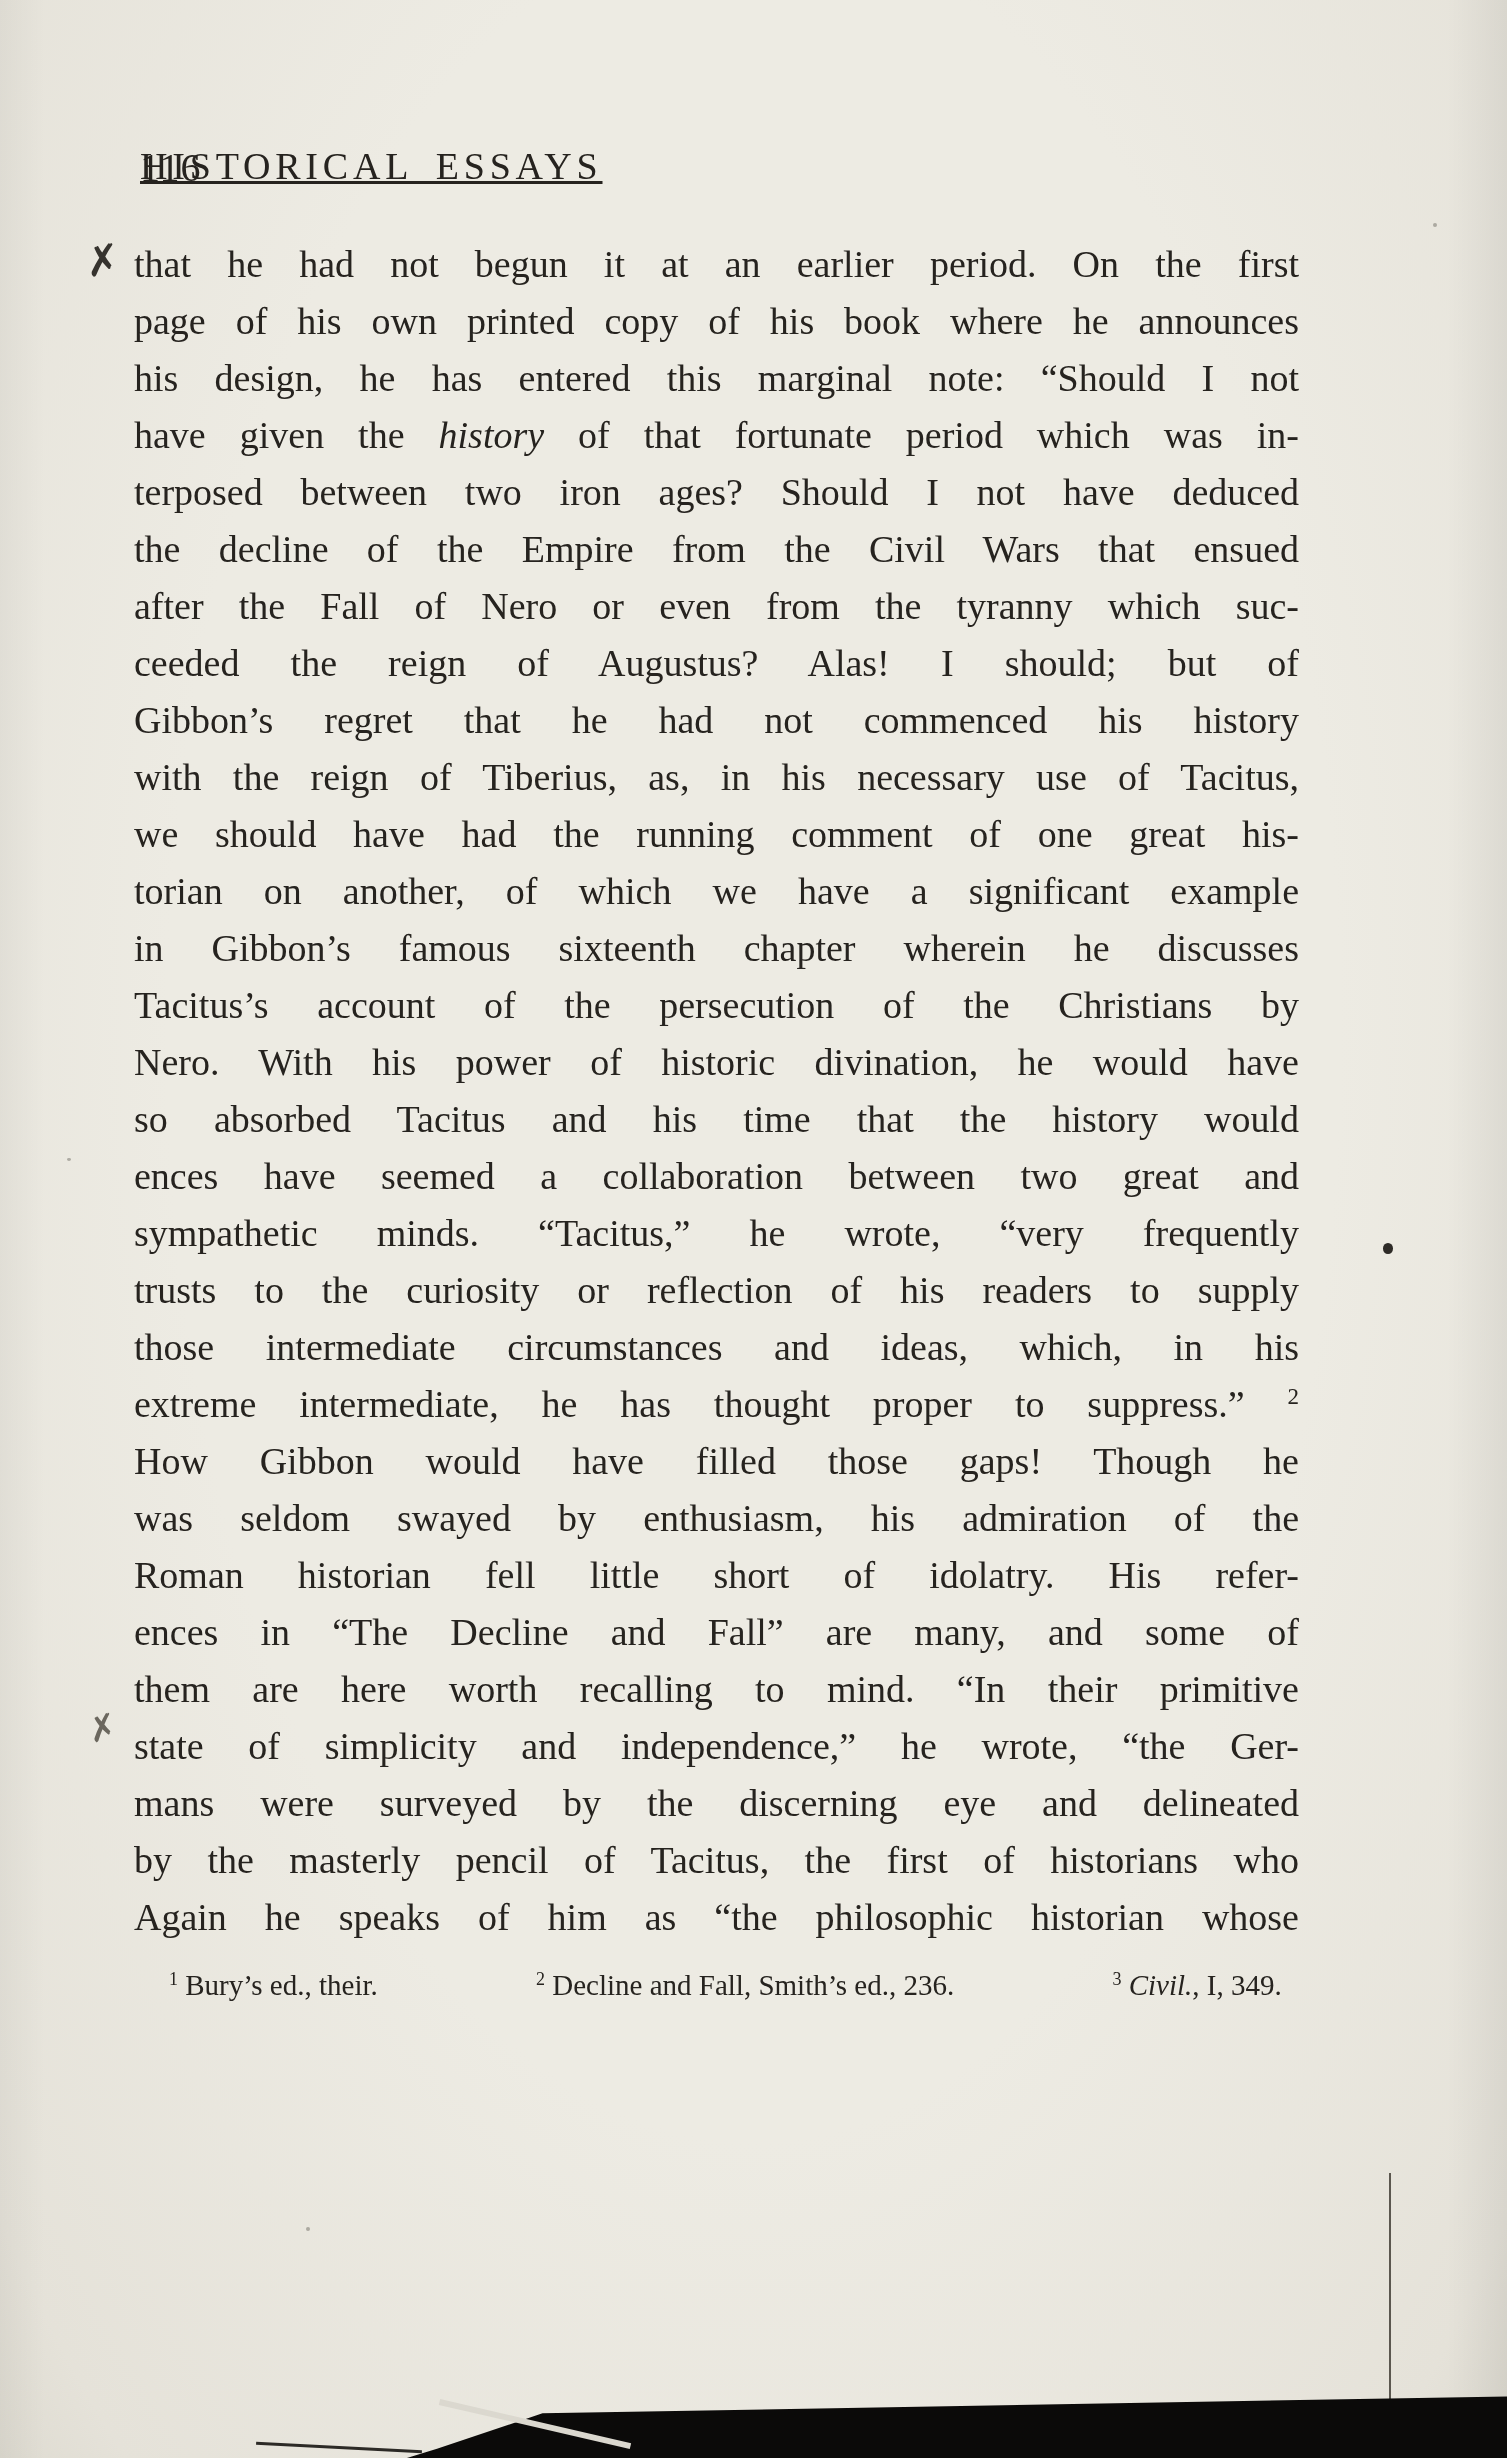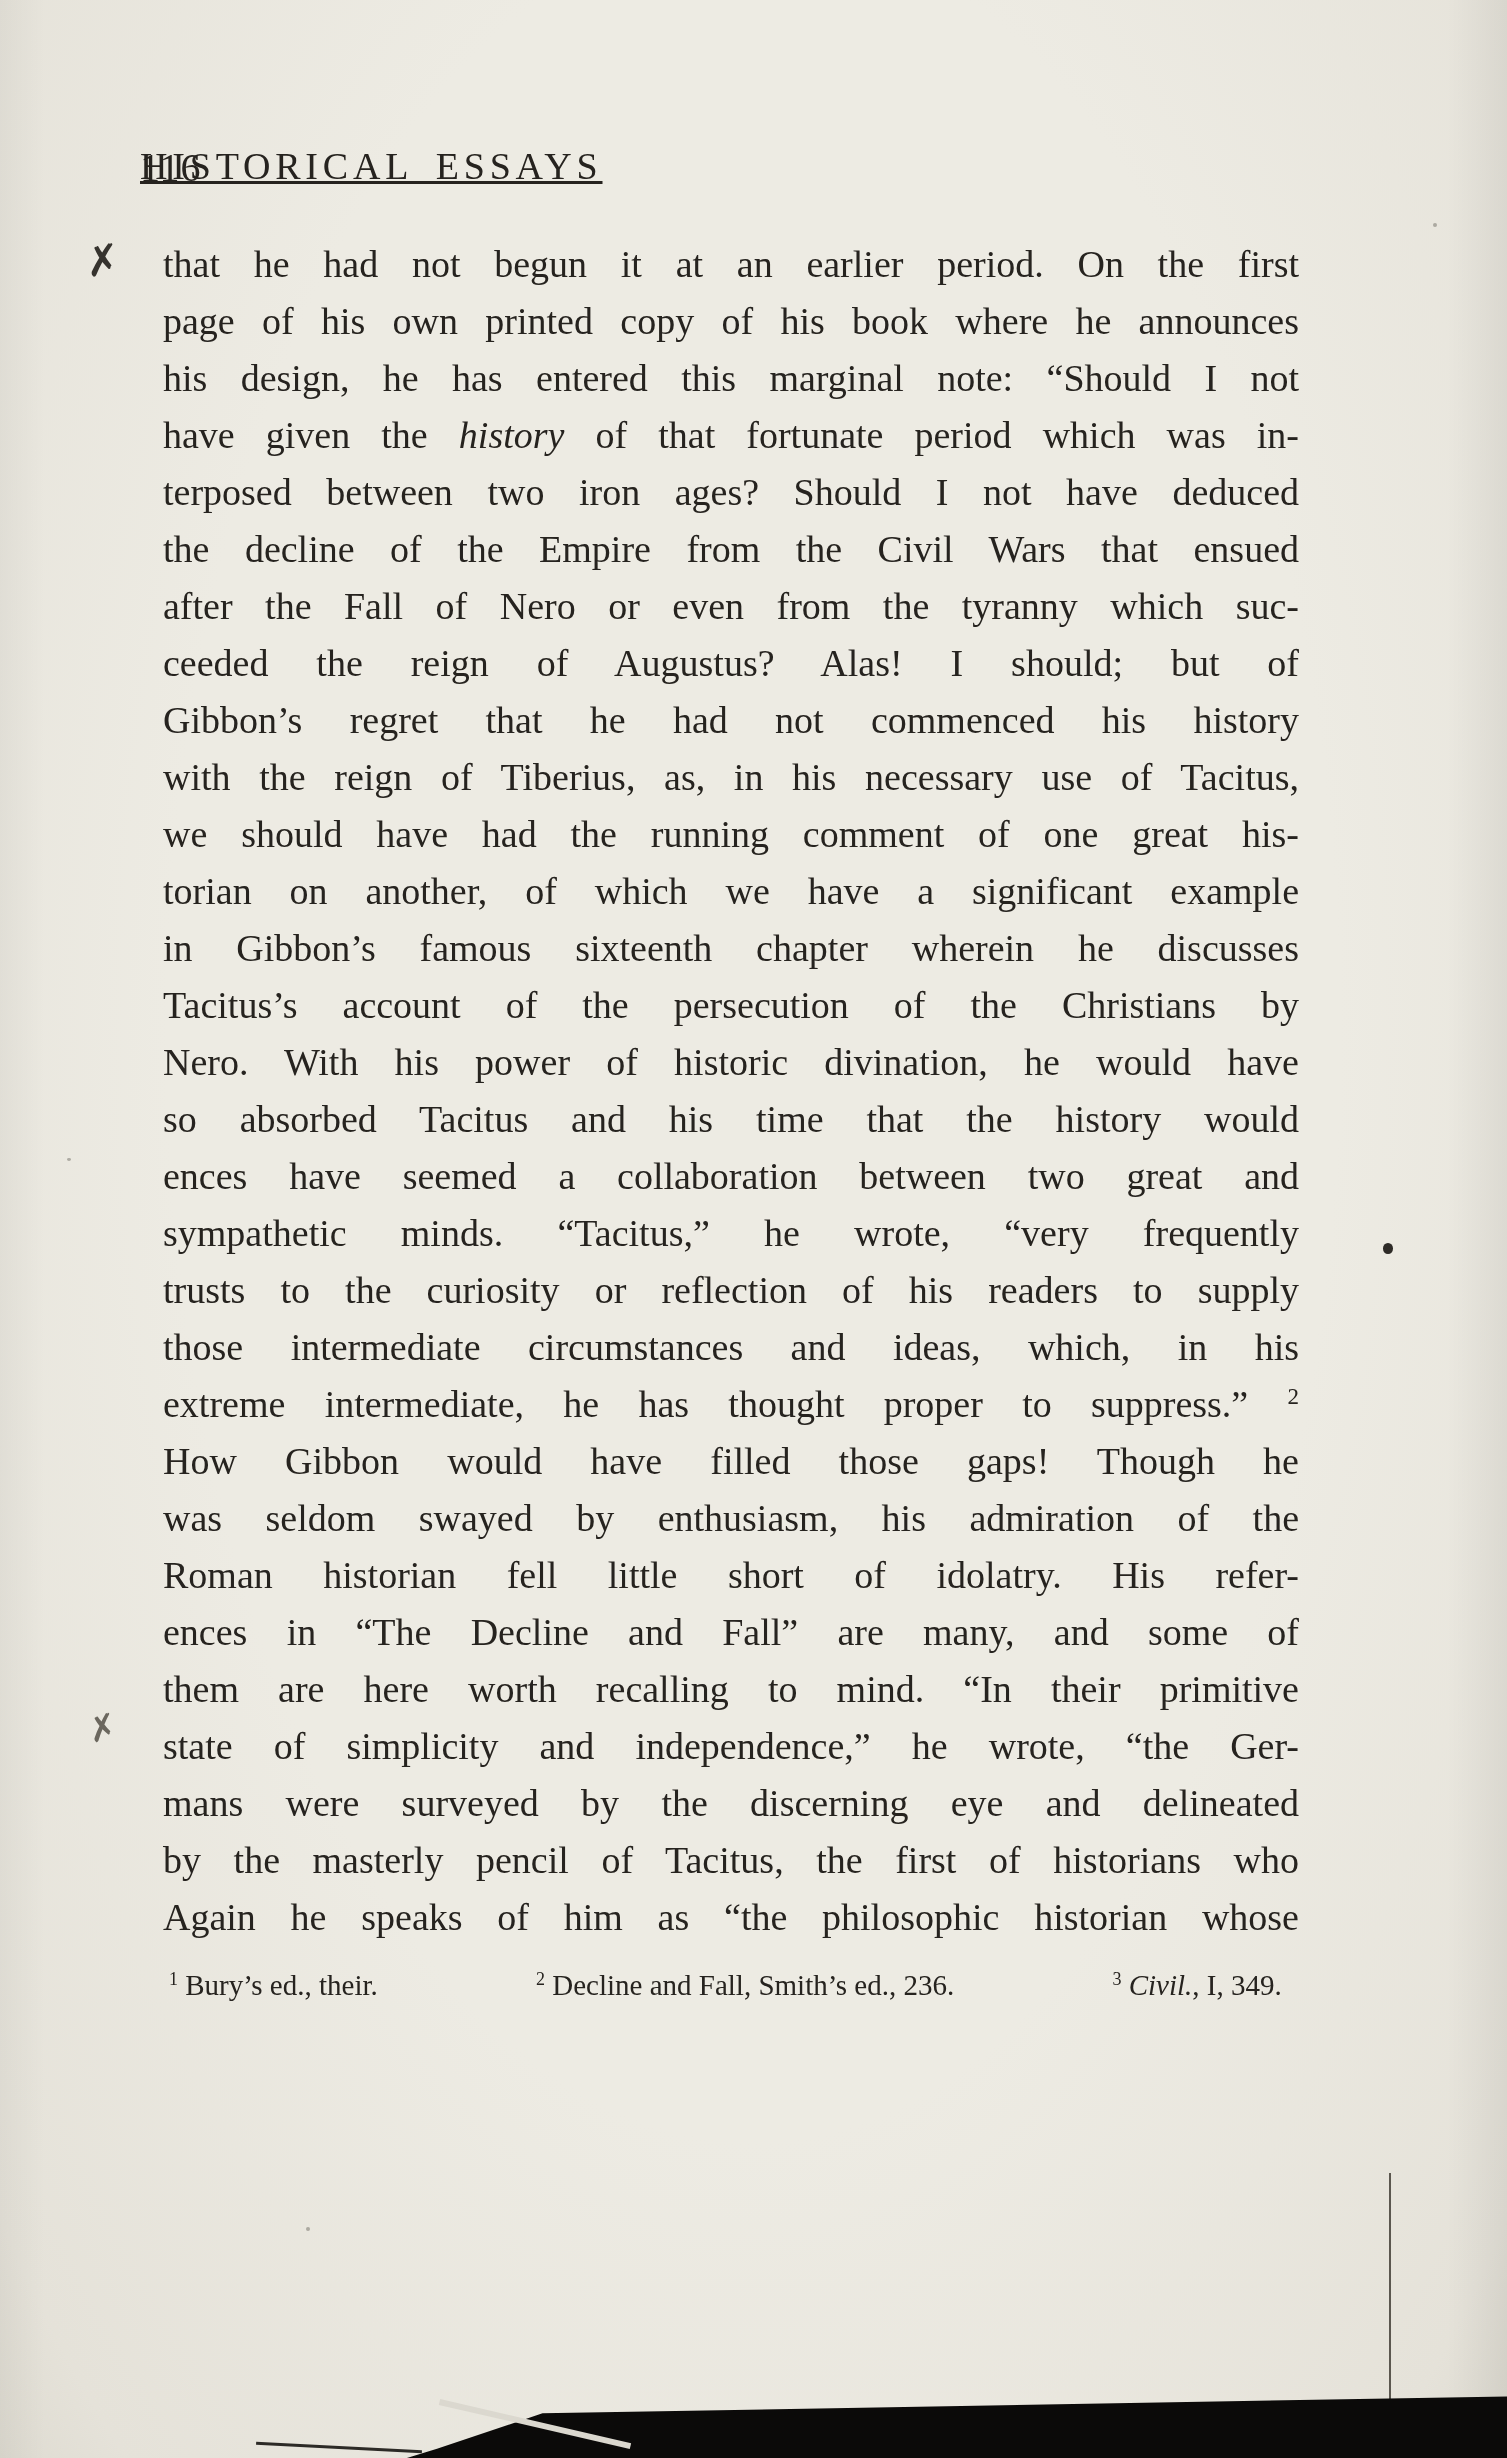--- a/index.html
+++ b/index.html
@@ -44,21 +44,20 @@
     left: 134px;
     top: 236px;
     width: 1165px;
   }
   .line {
     font-size: 38px;
     line-height: 57px;
     text-align: justify;
     text-align-last: justify;
     white-space: normal;
-    margin-left: 29px;
   }
   .it { font-style: italic; }
   .line sup {
     font-size: 23px;
     line-height: 0;
     vertical-align: 13.4px;
   }
 
   .footnotes {
     display: flex;

